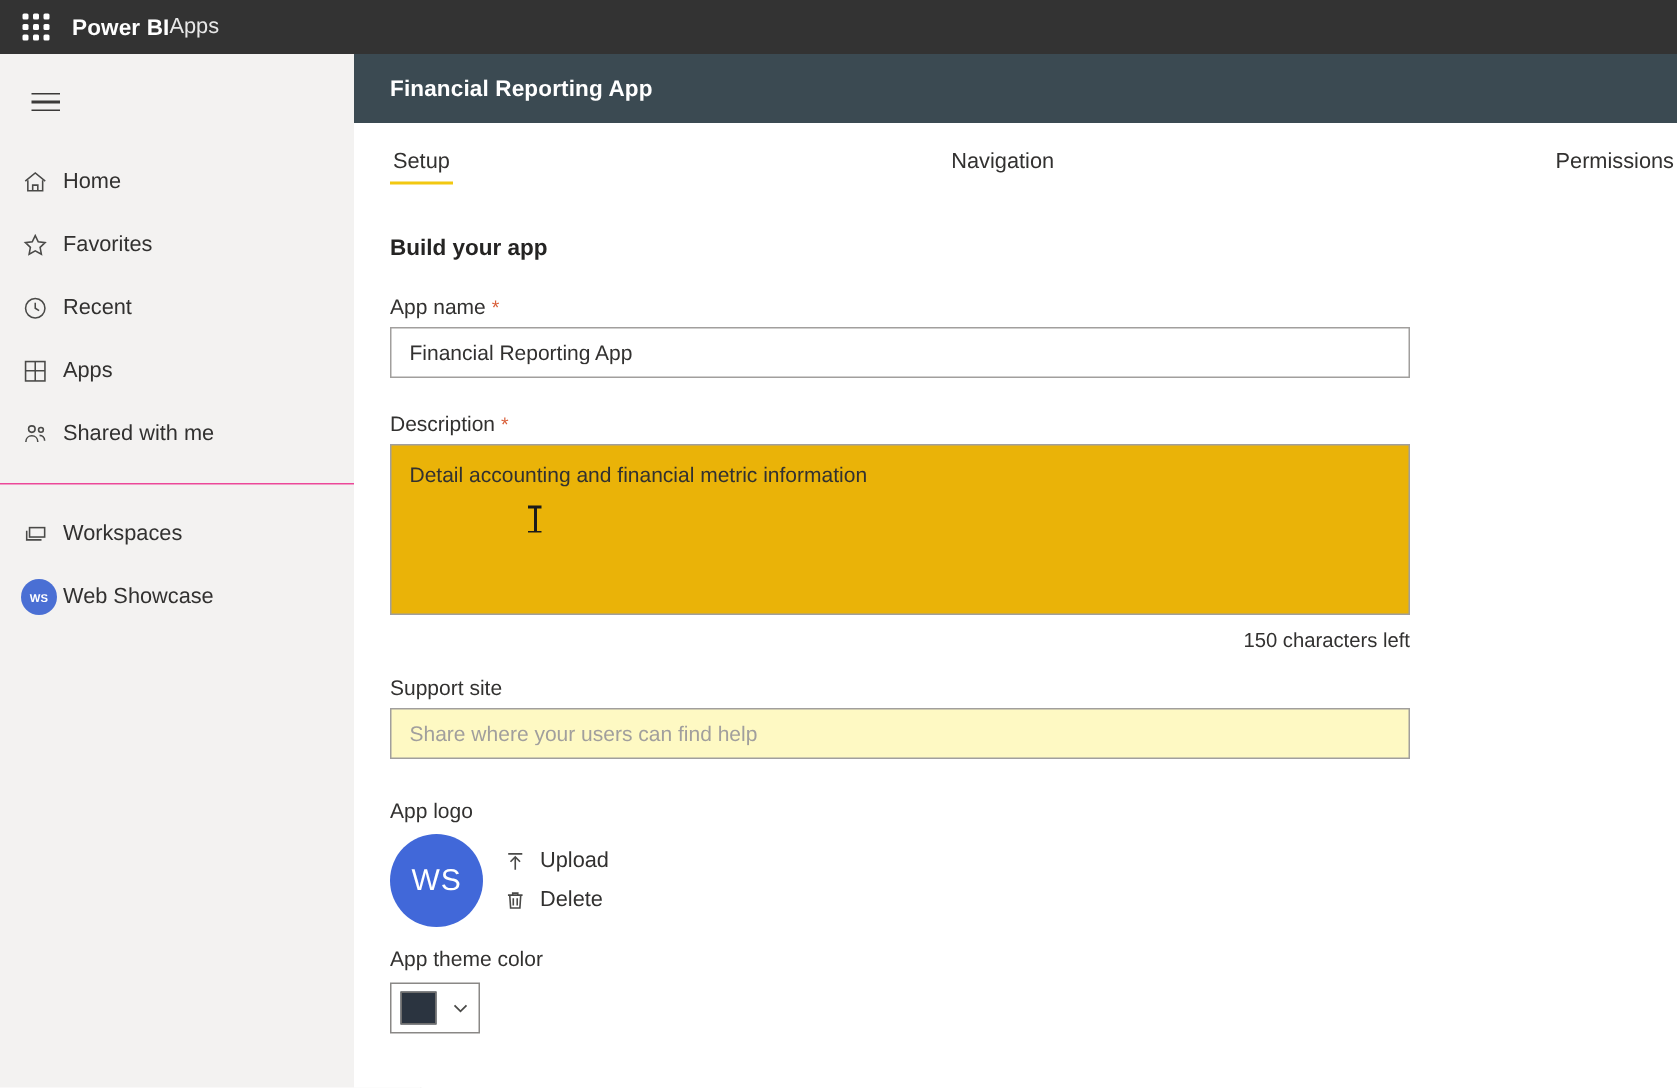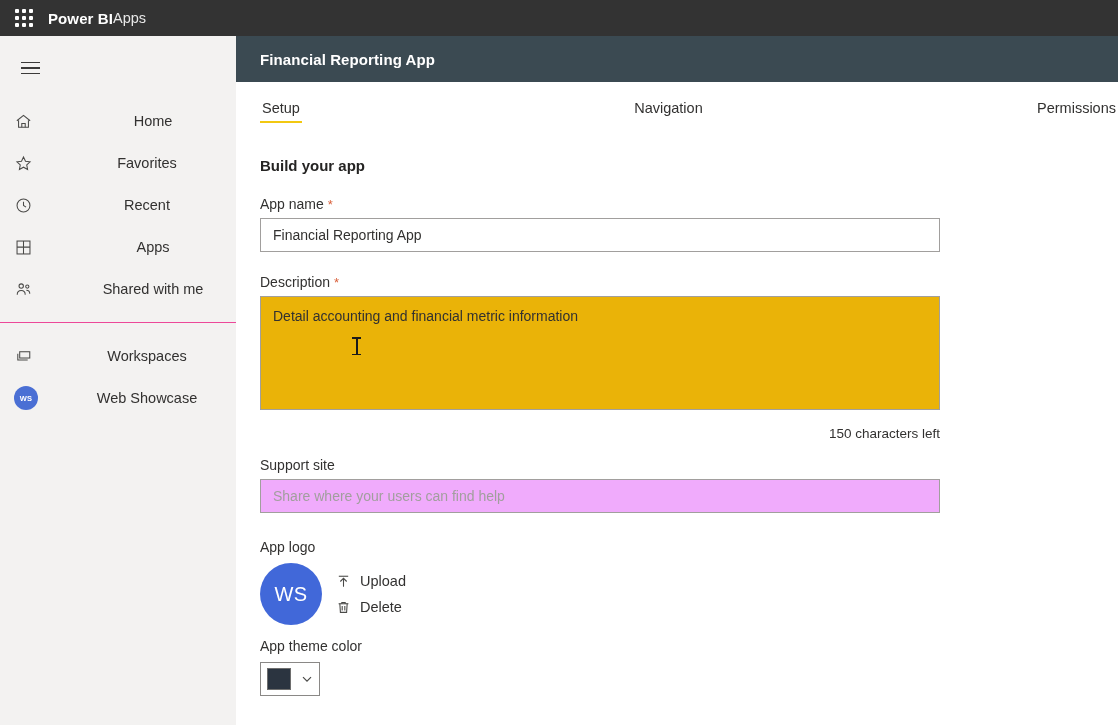--- a/index.html
+++ b/index.html
@@ -35,21 +35,20 @@
   .topnav-item {
     color: #e8e8e8; font-size: 14.5px; cursor: pointer;
   }
 
   
   .sidebar {
     position: absolute; top: 36px; left: 0;
     width: 281px; height: 689px;
     background: #f3f2f1;
     border-right: 1px solid #e5e3e1;
-    text-align: center;
   }
   .hamburger {
     width: 44px; height: 44px;
     margin: 10px 0 8px 8px;
     display: flex; flex-direction: column; justify-content: center;
     align-items: center; gap: 4px; cursor: pointer;
   }
   .hamburger i { display: block; width: 19px; height: 1.5px; background: #3b3a39; }
 
   .nav-group { padding-top: 2px; }
@@ -129,33 +128,33 @@
   .req { color: #d9603b; font-size: 13px; }
 
   .text-input {
     width: 680px; height: 34px;
     border: 1px solid #a19f9d; background: #fff;
     font-family: "Liberation Sans", sans-serif;
     font-size: 14px; color: #323130;
     padding: 0 12px; outline: none; border-radius: 0;
   }
   .text-input::placeholder { color: #a19f9d; }
-  .text-input.muted { background: #f0abfc; }
+  .text-input.muted { background: #fef9c3; }
 
   .textarea {
     width: 680px; height: 114px;
     border: 1px solid #a19f9d; background: #eab308;
     font-family: "Liberation Sans", sans-serif;
     font-size: 14px; color: #323130;
     padding: 10px 12px; outline: none; resize: none;
     line-height: 1.3;
   }
   .char-count {
     width: 680px; text-align: right;
-    font-size: 13.5px; color: #323130; margin-top: 12px;
+    font-size: 13.5px; color: #323130; margin-top: 4px;
   }
 
   
   .ibeam {
     position: absolute; left: 92px; top: 62px;
     width: 9px; height: 20px; pointer-events: none;
   }
   .ibeam i { position: absolute; background: #1b1b1b; }
   .ibeam i.stem { left: 4px; top: 2px; width: 1.5px; height: 16px; }
   .ibeam i.top { left: 0; top: 1px; width: 9px; height: 1.5px; }

